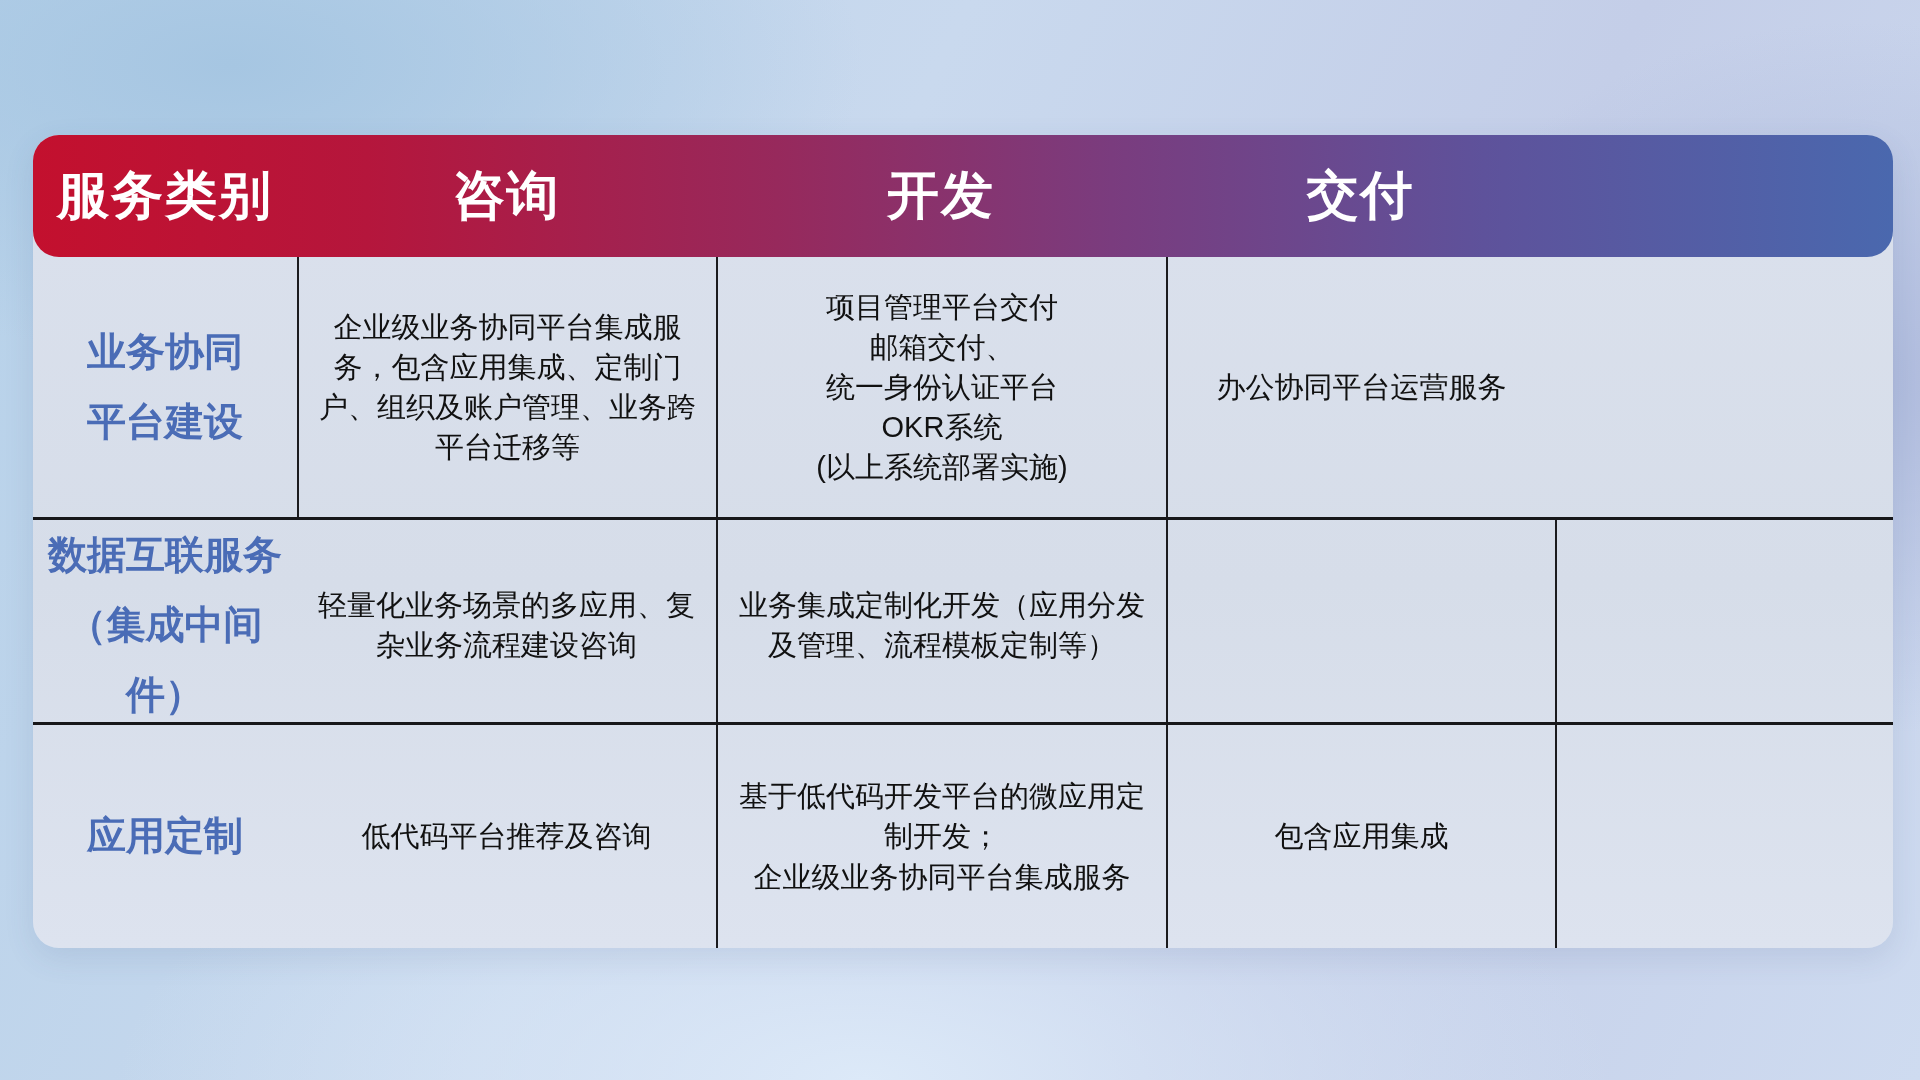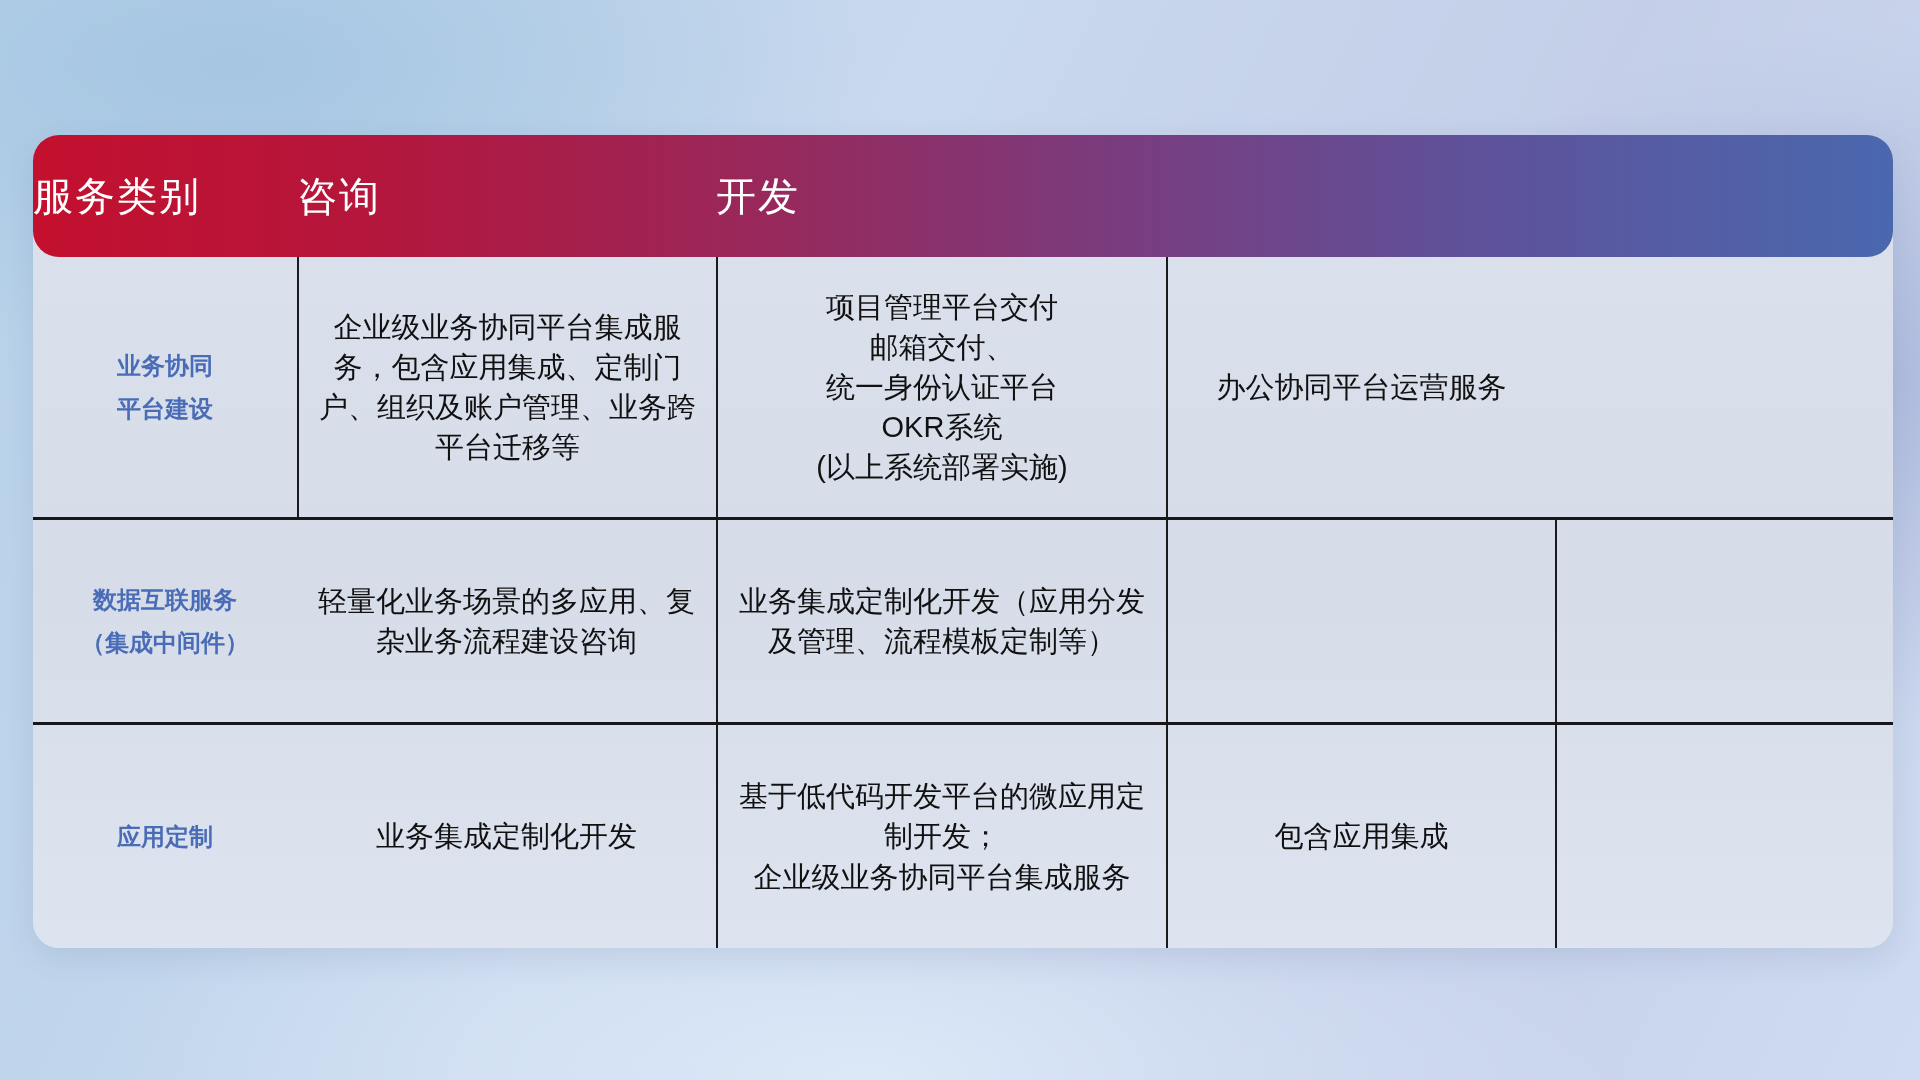--- a/index.html
+++ b/index.html
@@ -30,23 +30,23 @@
     border-radius:26px;
     background:linear-gradient(90deg,
       #C3102E 0%, #B5163C 18%, #97295C 40%,
       #7A3C7E 58%, #5E529B 78%, #4A68AE 100%);
     display:grid;
     grid-template-columns:264px 419px 450px 389px 338px;
     align-items:center;
   }
   .hcell{
     color:#ffffff;
-    font-weight:normal;
-    font-size:40px;
-    text-align:left;
+    font-weight:bold;
+    font-size:52px;
+    text-align:center;
     letter-spacing:2px;
   }
   .tbody{
     display:grid;
     grid-template-rows:260px 205px 226px;
   }
   .trow{
     display:grid;
     grid-template-columns:264px 419px 450px 389px 338px;
     box-sizing:border-box;
@@ -62,38 +62,39 @@
     font-size:29px;
     line-height:1.38;
     color:#111111;
     padding:8px 18px;
     white-space:pre-line;
     box-sizing:border-box;
   }
   .cell.cat{
     color:#4A6CB6;
     font-weight:bold;
-    font-size:24px;
+    font-size:39px;
     line-height:1.8;
     padding:0 4px;
   }
   .bl{
     border-left:2px solid #1B1B1E;
   }
 </style>
 </head>
 <body>
 
 <div class="page">
   <div class="table-wrap">
 
     <div class="header-bar">
       <div class="hcell">服务类别</div>
       <div class="hcell">咨询</div>
       <div class="hcell">开发</div>
+      <div class="hcell">交付</div>
     </div>
 
     <div class="tbody">
 
       <div class="trow">
         <div class="cell cat">业务协同
 平台建设</div>
         <div class="cell bl">企业级业务协同平台集成服务，包含应用集成、定制门户、组织及账户管理、业务跨平台迁移等</div>
         <div class="cell bl">项目管理平台交付
 邮箱交付、
@@ -107,21 +108,21 @@
         <div class="cell cat">数据互联服务
 （集成中间件）</div>
         <div class="cell">轻量化业务场景的多应用、复杂业务流程建设咨询</div>
         <div class="cell bl">业务集成定制化开发（应用分发及管理、流程模板定制等）</div>
         <div class="cell bl"></div>
         <div class="cell bl"></div>
       </div>
 
       <div class="trow">
         <div class="cell cat">应用定制</div>
-        <div class="cell">业务集成定制化开发</div>
+        <div class="cell">低代码平台推荐及咨询</div>
         <div class="cell bl">基于低代码开发平台的微应用定制开发；
 企业级业务协同平台集成服务</div>
         <div class="cell bl">包含应用集成</div>
         <div class="cell bl"></div>
       </div>
 
     </div>
   </div>
 </div>
 

